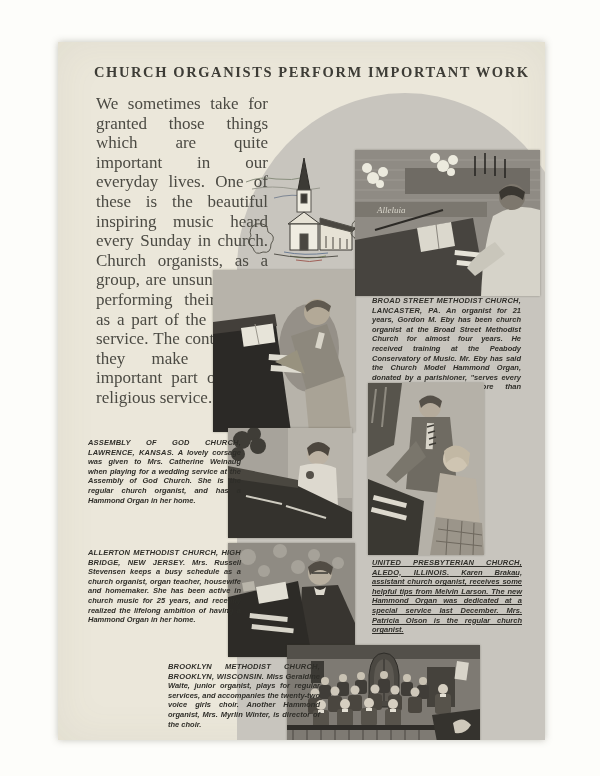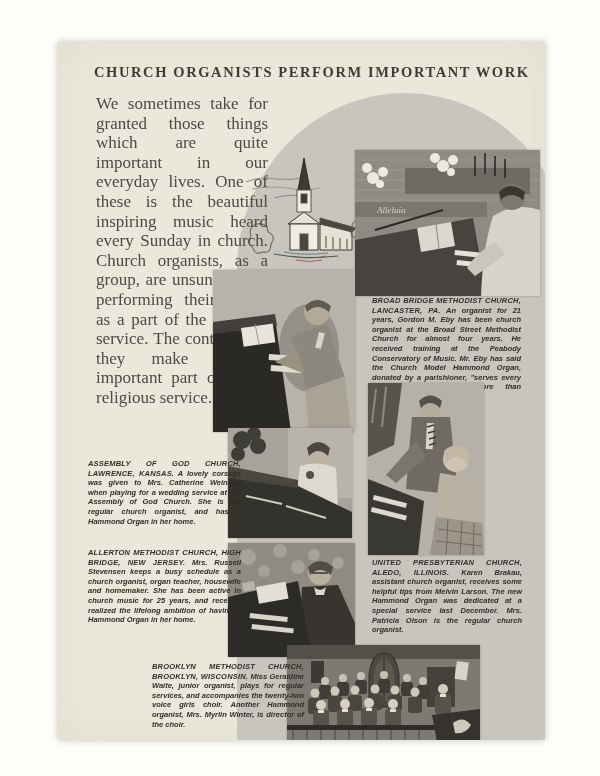--- a/index.html
+++ b/index.html
@@ -101,21 +101,21 @@
         <rect x="100" y="100" width="34" height="5" transform="rotate(6 100 100)"></rect>
         <rect x="102" y="110" width="36" height="5" transform="rotate(6 102 110)"></rect>
       </g>
       <path d="M138 66 Q128 96 126 146 L185 146 L185 60 Q160 52 138 66 Z" fill="#d6d3c9"></path>
       <circle cx="157" cy="47" r="13" fill="#7d776d"></circle>
       <path d="M144 42 Q155 30 170 42 L168 50 Q156 40 146 50 Z" fill="#3a3731"></path>
       <path d="M140 92 Q120 104 112 118 L120 126 Q140 112 150 104 Z" fill="#c9c6bb"></path>
     </svg>
 
     <div class="caption" style="left:314px;top:254px;width:149px;">
-      <span class="church">BROAD BRIDGE METHODIST CHURCH, LANCASTER, PA.</span>
+      <span class="church">BROAD STREET METHODIST CHURCH, LANCASTER, PA.</span>
       <span>An organist for 21 years, Gordon M. Eby has been church organist at the Broad Street Methodist Church for almost four years. He received training at the Peabody Conservatory of Music. Mr. Eby has said the Church Model Hammond Organ, donated by a parishioner, "serves every need beautifully and more than adequately".</span>
     </div>
 
     <svg class="photo" style="left:155px;top:228px;" width="142" height="162" viewBox="0 0 142 162">
       <rect width="142" height="162" fill="#b7b3aa"></rect>
       <ellipse cx="96" cy="78" rx="30" ry="44" fill="#959088"></ellipse>
       <path d="M0 58 L62 48 L78 162 L0 162 Z" fill="#2b2926"></path>
       <path d="M0 52 L62 44 L64 56 L0 64 Z" fill="#433f3a"></path>
       <rect x="28" y="58" width="32" height="19" fill="#e7e4d9" transform="rotate(-8 28 58)"></rect>
       <line x1="42" y1="54" x2="46" y2="74" stroke="#9a968c"></line>
@@ -146,21 +146,21 @@
       <path d="M72 38 Q90 32 108 40 L110 78 L68 72 Z" fill="#ddd9cf"></path>
       <circle cx="82" cy="47" r="4" fill="#55514a"></circle>
       <path d="M0 44 L70 58 L124 84 L124 110 L0 110 Z" fill="#34322d"></path>
       <path d="M0 38 L70 52 L70 60 L0 50 Z" fill="#4a4740"></path>
       <g stroke="#cfccc1" stroke-width="2">
         <line x1="18" y1="68" x2="54" y2="76"></line>
           <line x1="58" y1="78" x2="98" y2="90"></line>
       </g>
     </svg>
 
-    <div class="caption" style="left:30px;top:417px;width:153px;">
+    <div class="caption" style="left:30px;top:396px;width:153px;">
       <span class="church">ASSEMBLY OF GOD CHURCH, LAWRENCE, KANSAS.</span>
       <span>A lovely corsage was given to Mrs. Catherine Weinaug when playing for a wedding service at the Assembly of God Church. She is the regular church organist, and has a Hammond Organ in her home.</span>
     </div>
 
     <svg class="photo" style="left:310px;top:341px;" width="116" height="172" viewBox="0 0 116 172">
       <rect width="116" height="172" fill="#b5b1a8"></rect>
       <path d="M0 0 L34 0 L26 62 L0 74 Z" fill="#57544c"></path>
       <g stroke="#8e8a80" stroke-width="2">
           <line x1="8" y1="6" x2="4" y2="40"></line>
           <line x1="18" y1="4" x2="14" y2="44"></line>
@@ -189,21 +189,21 @@
           <line x1="94" y1="138" x2="92" y2="172"></line>
           <line x1="106" y1="140" x2="105" y2="172"></line>
       </g>
       <path d="M0 96 L56 118 L50 172 L0 172 Z" fill="#3a3832"></path>
       <g fill="#ddd9ce">
         <rect x="6" y="112" width="34" height="5" transform="rotate(14 6 112)"></rect>
         <rect x="4" y="124" width="36" height="5" transform="rotate(14 4 124)"></rect>
       </g>
     </svg>
 
-    <div class="caption" style="left:314px;top:516px;width:150px;">
+    <div class="caption" style="left:314px;top:516px;width:150px;text-decoration:underline;">
       <span class="church">UNITED PRESBYTERIAN CHURCH, ALEDO, ILLINOIS.</span>
       <span>Karen Brakau, assistant church organist, receives some helpful tips from Melvin Larson. The new Hammond Organ was dedicated at a special service last December. Mrs. Patricia Olson is the regular church organist.</span>
     </div>
 
     <svg class="photo" style="left:170px;top:501px;" width="127" height="114" viewBox="0 0 127 114">
       <rect width="127" height="114" fill="#8f8b83"></rect>
       <g fill="#a6a299">
         <circle cx="20" cy="14" r="8"></circle>
           <circle cx="52" cy="8" r="7"></circle>
           <circle cx="86" cy="12" r="6"></circle>
@@ -308,19 +308,19 @@
           <line x1="76" y1="85" x2="76" y2="97"></line>
           <line x1="90" y1="85" x2="90" y2="97"></line>
           <line x1="104" y1="85" x2="104" y2="97"></line>
           <line x1="118" y1="85" x2="118" y2="97"></line>
           <line x1="132" y1="85" x2="132" y2="97"></line>
       </g>
       <path d="M145 70 L193 64 L193 97 L150 97 Z" fill="#35332e"></path>
       <path d="M166 78 Q176 70 184 80 Q178 90 168 88 Z" fill="#cfc9bb"></path>
     </svg>
 
-    <div class="caption" style="left:94px;top:620px;width:152px;">
+    <div class="caption" style="left:110px;top:620px;width:152px;">
       <span class="church">BROOKLYN METHODIST CHURCH, BROOKLYN, WISCONSIN.</span>
       <span>Miss Geraldine Waite, junior organist, plays for regular services, and accompanies the twenty-two voice girls choir. Another Hammond organist, Mrs. Myrlin Winter, is director of the choir.</span>
     </div>
 
   </div>
 </div>
 
 </body></html>

